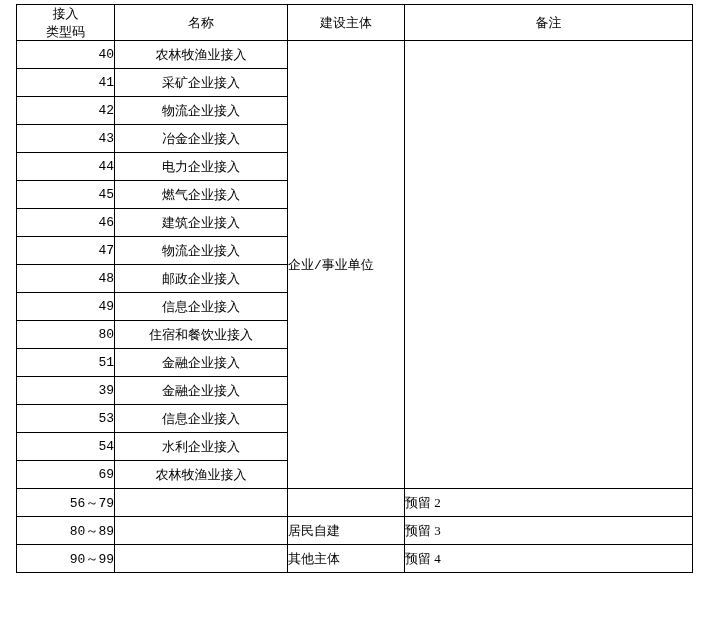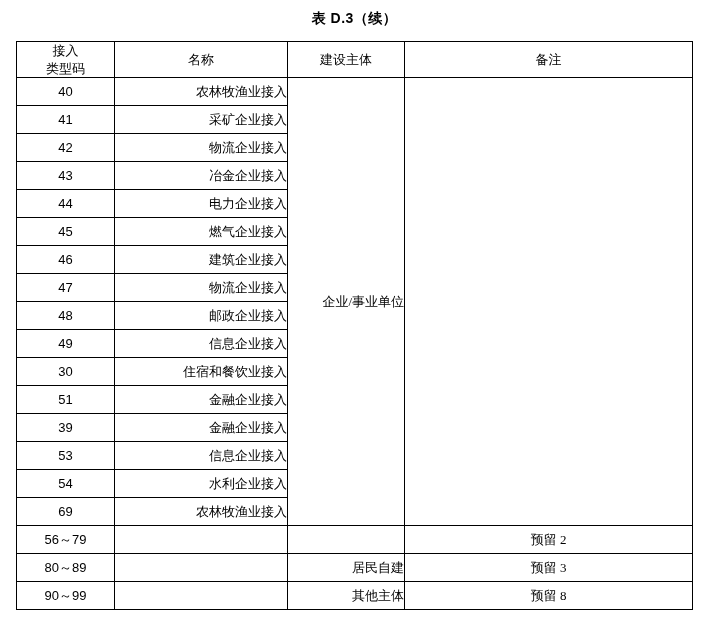--- a/index.html
+++ b/index.html
@@ -46,46 +46,46 @@
   thead th {
     height: 46px;
     text-align: center;
     font-size: 13px;
   }
   .col-code { width: 98px; }
   .col-name { width: 173px; }
   .col-subject { width: 117px; }
   .col-remark { width: 288px; }
   .cell-code {
-    text-align: center;
-    font-family: Liberation Sans, sans-serif;
+    text-align: right;
+    font-family: Liberation Mono, monospace;
     font-size: 13px;
   }
   .cell-name {
-    text-align: right;
+    text-align: center;
     padding-left: 18px;
   }
   .cell-subject {
-    text-align: right;
+    text-align: left;
+    font-family: Liberation Mono, monospace;
   }
   .cell-remark {
-    text-align: center;
+    text-align: left;
     padding-left: 10px;
   }
   .hdr-two-line {
     line-height: 1.35;
   }
   .nowrap { white-space: nowrap; }
 </style>
 </head>
 <body>
 
 <div class="page">
 
-  <div class="caption">表 D.3（续）</div>
 
   <table class="d3">
     <colgroup>
       <col class="col-code">
       <col class="col-name">
       <col class="col-subject">
       <col class="col-remark">
     </colgroup>
     <thead>
       <tr>
@@ -136,21 +136,21 @@
       </tr>
       <tr>
         <td class="cell-code">48</td>
         <td class="cell-name">邮政企业接入</td>
       </tr>
       <tr>
         <td class="cell-code">49</td>
         <td class="cell-name">信息企业接入</td>
       </tr>
       <tr>
-        <td class="cell-code">30</td>
+        <td class="cell-code">80</td>
         <td class="cell-name">住宿和餐饮业接入</td>
       </tr>
       <tr>
         <td class="cell-code">51</td>
         <td class="cell-name">金融企业接入</td>
       </tr>
       <tr>
         <td class="cell-code">39</td>
         <td class="cell-name">金融企业接入</td>
       </tr>
@@ -176,19 +176,19 @@
       <tr>
         <td class="cell-code nowrap">80～89</td>
         <td class="cell-name"></td>
         <td class="cell-subject">居民自建</td>
         <td class="cell-remark">预留 3</td>
       </tr>
       <tr>
         <td class="cell-code nowrap">90～99</td>
         <td class="cell-name"></td>
         <td class="cell-subject">其他主体</td>
-        <td class="cell-remark">预留 8</td>
+        <td class="cell-remark">预留 4</td>
       </tr>
 
     </tbody>
   </table>
 
 </div>
 
 </body></html>

